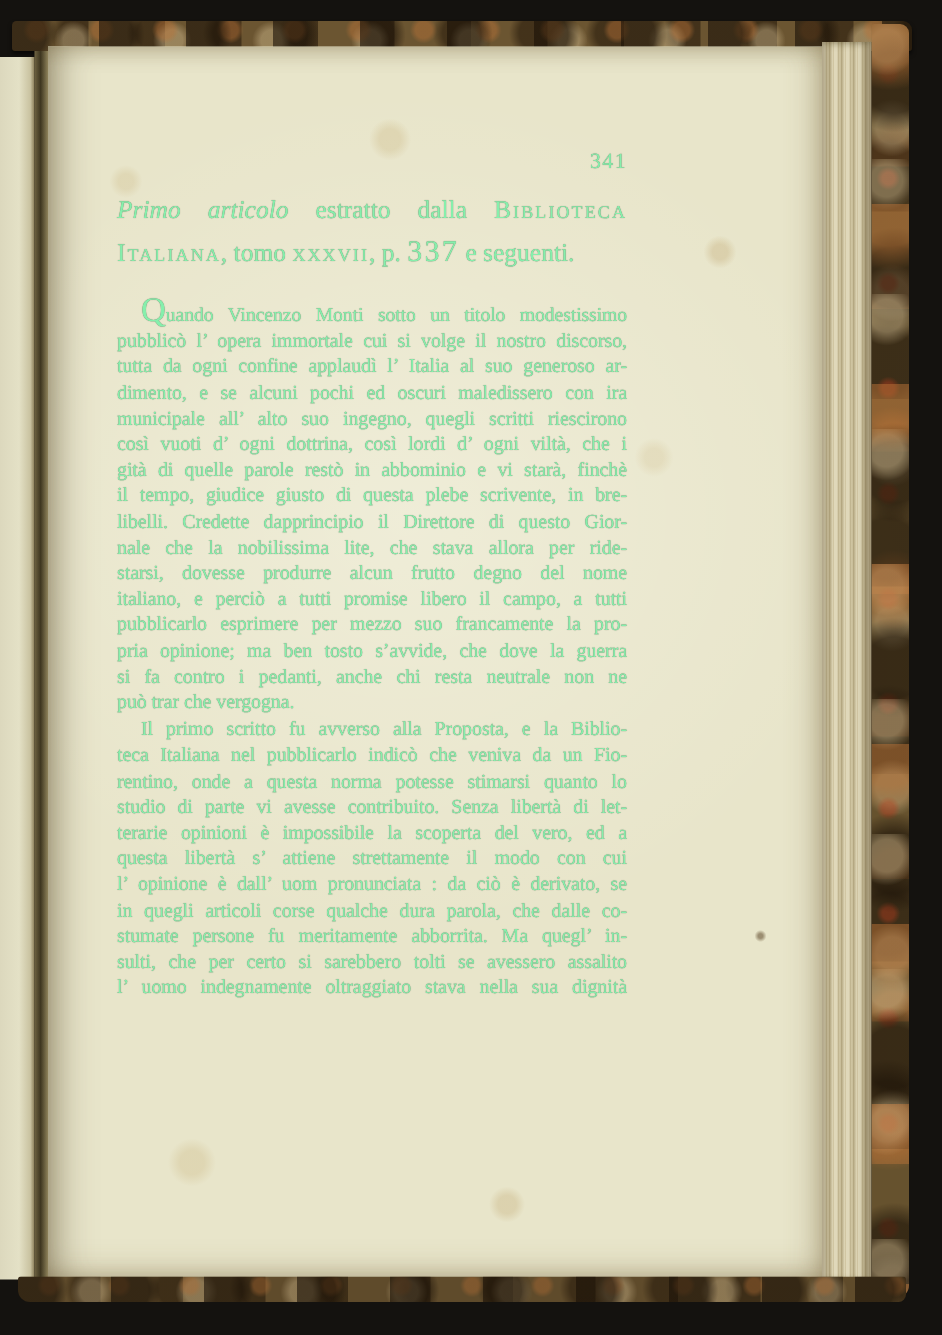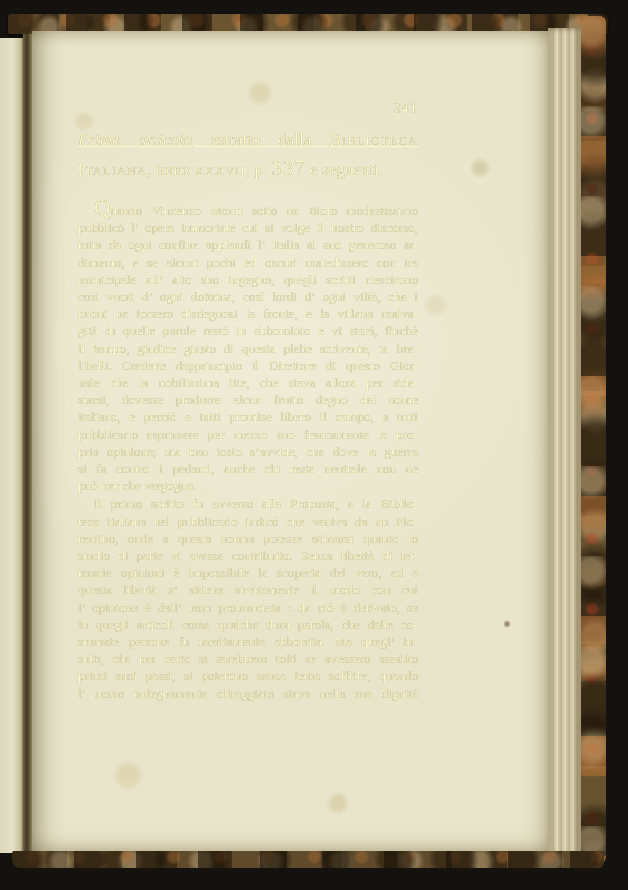--- a/index.html
+++ b/index.html
@@ -100,38 +100,37 @@
       radial-gradient(circle at 42% 80%, rgba(25,16,6,0.55) 0 20%, transparent 34%),
       radial-gradient(circle at 58% 93%, rgba(186,115,56,0.45) 0 14%, transparent 26%);
     background-size: 100% 120px, 100% 90px, 100% 130px, 100% 70px, 100% 110px, 100% 125px, 100% 95px;
   }
 
   
   .text-block {
     position: absolute;
     left: 78px; top: 100px;
     width: 340px;
-    color: #fef9c3;
+    color: #86efac;
     text-shadow: 0 0 0.5px rgba(55,48,35,0.75);
   }
   .folio {
     font-size: 14.5px;
     line-height: 16px;
     text-align: right;
     letter-spacing: 1px;
     padding-right: 0px;
   }
   .heading-l1 {
     margin-top: 12px;
     font-size: 17px;
     line-height: 23px;
     text-align: justify;
     text-align-last: justify;
     white-space: normal;
-    text-decoration: underline;
   }
   .heading-l2 {
     margin-top: 5px;
     font-size: 17px;
     line-height: 24px;
     text-align: left;
   }
   .h-italic { font-style: italic; }
   .h-sc { font-variant: small-caps; letter-spacing: 1.4px; }
   .h-num { font-size: 20px; letter-spacing: 1.5px; }
@@ -171,21 +170,20 @@
 
     <div class="heading-l2"><span class="h-sc">Italiana</span><span>, tomo </span><span class="h-sc">xxxvii</span><span>, p. </span><span class="h-num">337</span><span> e seguenti.</span></div>
 
     <div class="para p1">
         <div class="bline">Quando Vincenzo Monti sotto un titolo modestissimo</div>
         <div class="bline">pubblicò l’ opera immortale cui si volge il nostro discorso,</div>
         <div class="bline">tutta da ogni confine applaudì l’ Italia al suo generoso ar-</div>
         <div class="bline">dimento, e se alcuni pochi ed oscuri maledissero con ira</div>
         <div class="bline">municipale all’ alto suo ingegno, quegli scritti riescirono</div>
         <div class="bline">così vuoti d’ ogni dottrina, così lordi d’ ogni viltà, che i</div>
-        <div class="bline">buoni ne torsero disdegnosi la fronte, e la villana malva-</div>
         <div class="bline">gità di quelle parole restò in abbominio e vi starà, finchè</div>
         <div class="bline">il tempo, giudice giusto di questa plebe scrivente, in bre-</div>
         <div class="bline">libelli. Credette dapprincipio il Direttore di questo Gior-</div>
         <div class="bline">nale che la nobilissima lite, che stava allora per ride-</div>
         <div class="bline">starsi, dovesse produrre alcun frutto degno del nome</div>
         <div class="bline">italiano, e perciò a tutti promise libero il campo, a tutti</div>
         <div class="bline">pubblicarlo esprimere per mezzo suo francamente la pro-</div>
         <div class="bline">pria opinione; ma ben tosto s’avvide, che dove la guerra</div>
         <div class="bline">si fa contro i pedanti, anche chi resta neutrale non ne</div>
         <div class="bline">può trar che vergogna.</div>
@@ -194,17 +192,16 @@
         <div class="bline">Il primo scritto fu avverso alla Proposta, e la Biblio-</div>
         <div class="bline">teca Italiana nel pubblicarlo indicò che veniva da un Fio-</div>
         <div class="bline">rentino, onde a questa norma potesse stimarsi quanto lo</div>
         <div class="bline">studio di parte vi avesse contribuito. Senza libertà di let-</div>
         <div class="bline">terarie opinioni è impossibile la scoperta del vero, ed a</div>
         <div class="bline">questa libertà s’ attiene strettamente il modo con cui</div>
         <div class="bline">l’ opinione è dall’ uom pronunciata : da ciò è derivato, se</div>
         <div class="bline">in quegli articoli corse qualche dura parola, che dalle co-</div>
         <div class="bline">stumate persone fu meritamente abborrita. Ma quegl’ in-</div>
         <div class="bline">sulti, che per certo si sarebbero tolti se avessero assalito</div>
-        <div class="bline">primi suoi passi, si poterono senza tema soffrire, quando</div>
         <div class="bline">l’ uomo indegnamente oltraggiato stava nella sua dignità</div>
       </div>
   </div>
 </div>
 
 </body></html>

